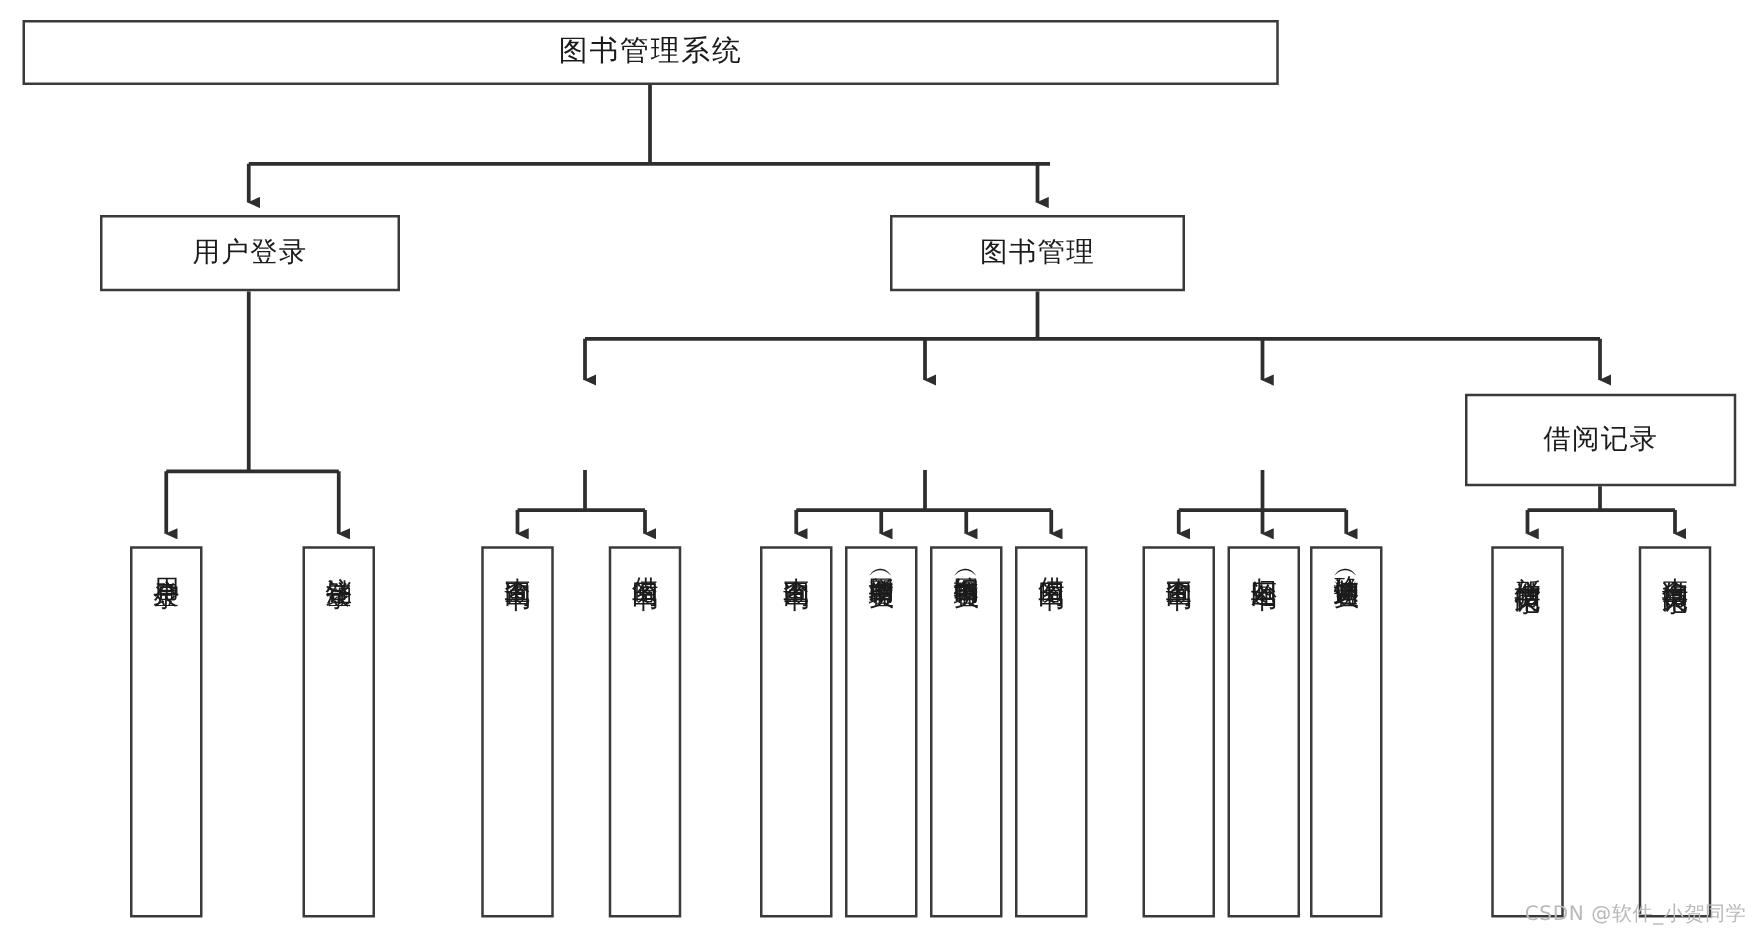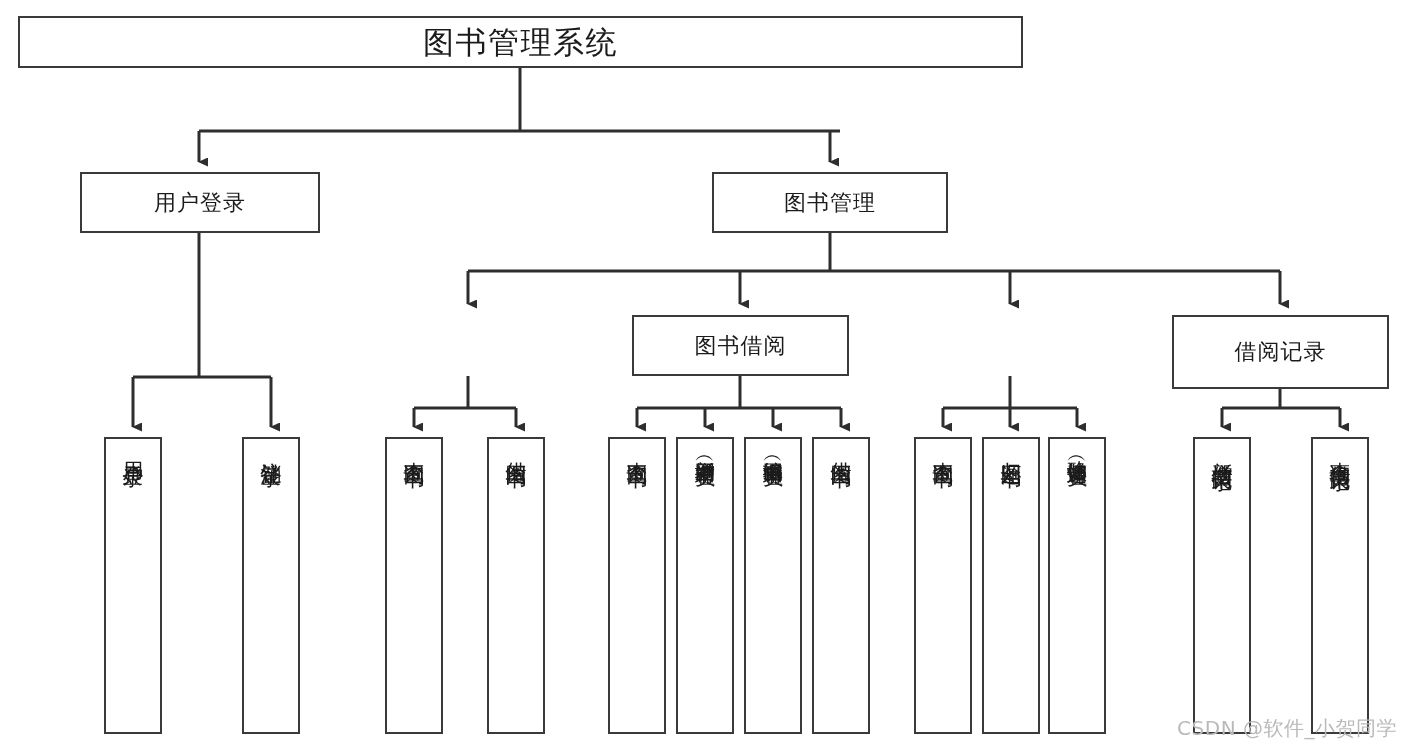--- a/index.html
+++ b/index.html
@@ -42,21 +42,21 @@
     text-align: center;
     line-height: 1.18;
     white-space: nowrap;
   }
   
   .node.horiz .label {
     font-size: 22px;
     letter-spacing: 1px;
   }
   .node.root .label {
-    font-size: 31px;
+    font-size: 23px;
     letter-spacing: 1.5px;
   }
   
   .node.vert {
     align-items: flex-start;
     justify-content: center;
     padding-top: 6px;
   }
   .node.vert .label {
     writing-mode: vertical-rl;
@@ -67,21 +67,21 @@
     white-space: normal;
   }
   .node.vert.tall-text .label {
     font-size: 20px;
     letter-spacing: 1px;
   }
   #watermark {
     position: absolute;
     right: 8px;
     bottom: 5px;
-    font-size: 20px;
+    font-size: 16px;
     color: #b9b9b9;
     letter-spacing: 0.5px;
     z-index: 5;
     white-space: nowrap;
   }
 </style>
 </head>
 <body>
 
 <div id="diagram-root">
@@ -142,23 +142,20 @@
 
   <div class="node horiz" style="left:80px; top:172px; width:240px; height:61px;">
     <span class="label">用户登录</span>
   </div>
 
   <div class="node horiz" style="left:712px; top:172px; width:236px; height:61px;">
     <span class="label">图书管理</span>
   </div>
 
 
-  <div class="node horiz" style="left:632px; top:315px; width:217px; height:61px;">
-    <span class="label">图书借阅</span>
-  </div>
 
 
   <div class="node horiz" style="left:1172px; top:315px; width:217px; height:74px;">
     <span class="label">借阅记录</span>
   </div>
 
   <div class="node vert" style="left:104px; top:437px; width:58px; height:297px;">
     <span class="label">用户登录</span>
   </div>
 

